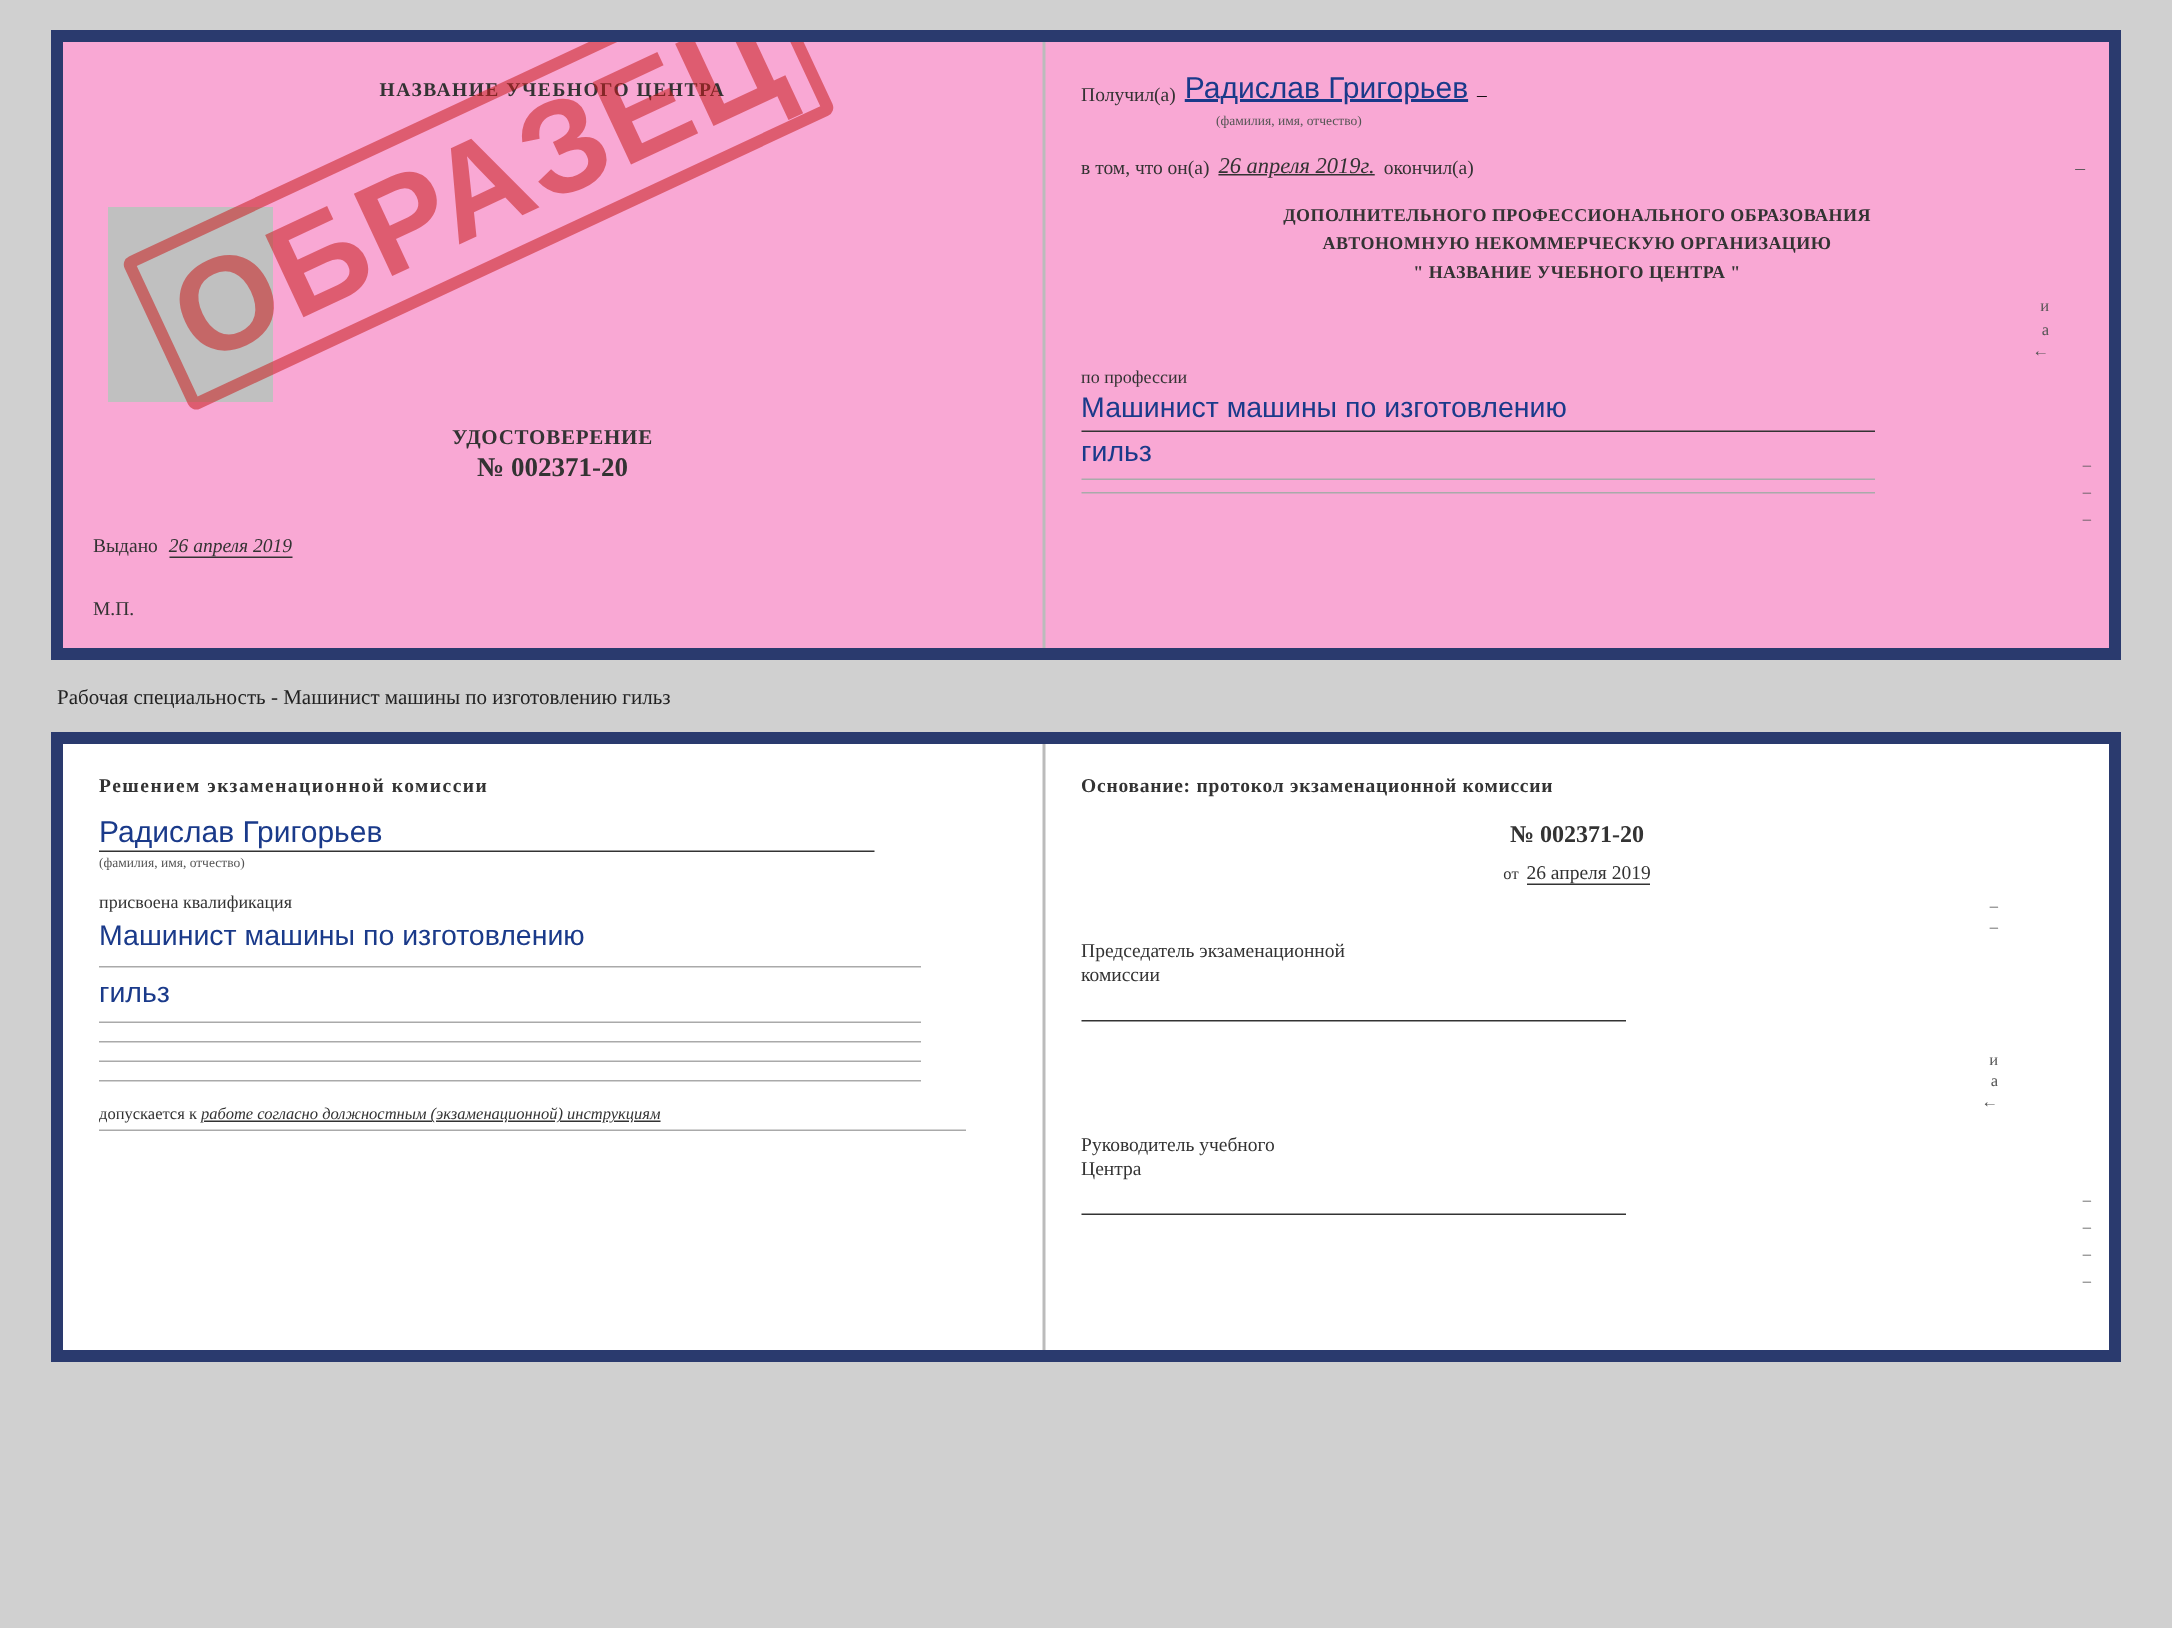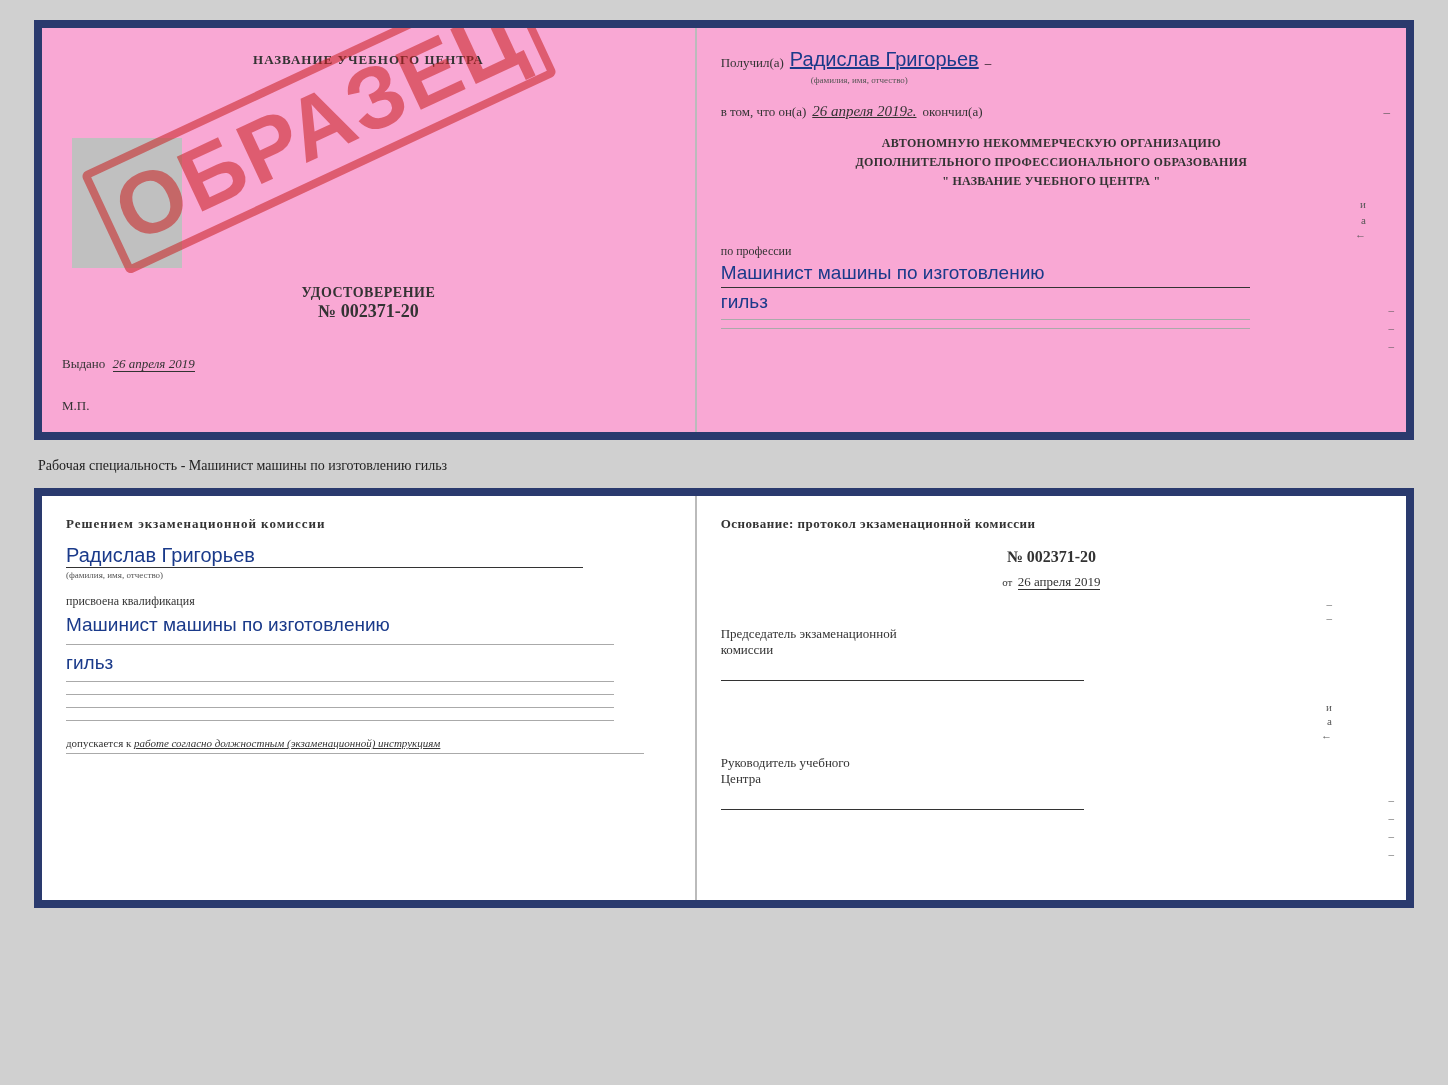--- a/index.html
+++ b/index.html
@@ -347,22 +347,22 @@
     </div>
 
     <div class="vtom-line">
       <span style="font-size:13px;">в том, что он(а)</span>
       <span class="date-underline">26 апреля 2019г.</span>
       <span class="okoncil-text">окончил(а)</span>
       <span style="position:absolute; right:16px; font-size:13px; color:#555;">–</span>
     </div>
 
     <div class="org-block">
+      <div>ДОПОЛНИТЕЛЬНОГО ПРОФЕССИОНАЛЬНОГО ОБРАЗОВАНИЯ</div>
       <div>АВТОНОМНУЮ НЕКОММЕРЧЕСКУЮ ОРГАНИЗАЦИЮ</div>
-      <div>ДОПОЛНИТЕЛЬНОГО ПРОФЕССИОНАЛЬНОГО ОБРАЗОВАНИЯ</div>
       <div>"  НАЗВАНИЕ УЧЕБНОГО ЦЕНТРА  "</div>
     </div>
 
     <div style="display:flex; justify-content:flex-end; margin-right:16px; margin-top:-4px; margin-bottom:4px;">
       <span style="font-size:11px; color:#555;">и</span>
     </div>
     <div style="display:flex; justify-content:flex-end; margin-right:16px; margin-bottom:2px;">
       <span style="font-size:11px; color:#555;">а</span>
     </div>
     <div style="display:flex; justify-content:flex-end; margin-right:16px; margin-bottom:4px;">

